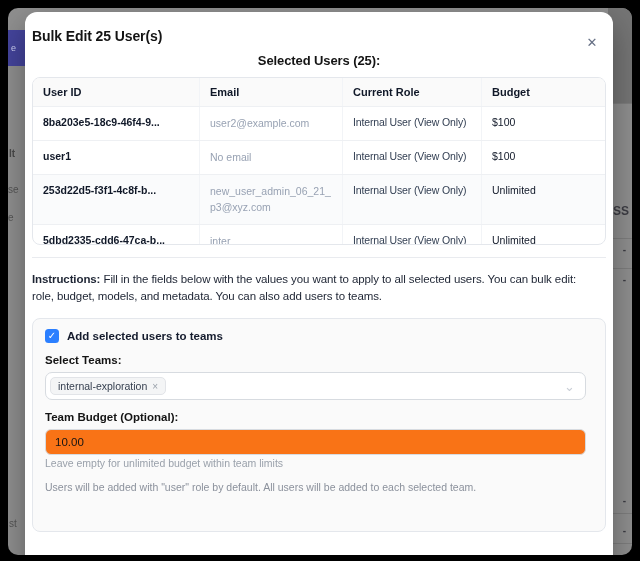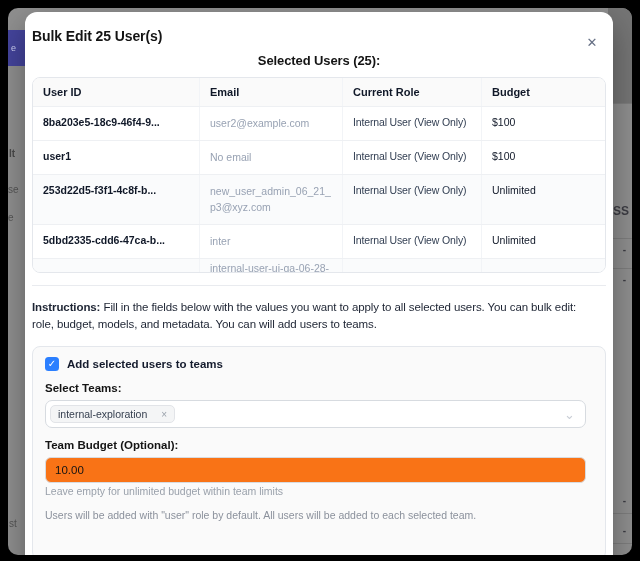--- a/index.html
+++ b/index.html
@@ -44,21 +44,21 @@
   .close-btn {
     position:absolute; top:20px; right:10px; width:22px; height:22px;
     background:none; border:none; color:#667085; font-size:13px;
     cursor:pointer; line-height:22px; text-align:center;
   }
   .selected-heading { margin-top:9px; font-size:13px; font-weight:700; color:#141414; letter-spacing:-.1px;text-align:center; }
 
   
   .utable {
     margin-top:9px; border:1px solid #e4e7ec; border-radius:8px;
-    overflow:hidden; height:196px; background:#fff;
+    overflow:hidden; height:168px; background:#fff;
   }
   .trow { display:grid; grid-template-columns:167px 143px 139px 1fr; border-bottom:1px solid #eef0f3; }
   .trow.thead { background:#fafafa; }
   .trow:nth-child(4), .trow:nth-child(6) { background:#fafbfc; }
   .td { padding:9px 10px; font-size:10.5px; color:#344054; border-right:1px solid #f2f4f7; overflow:hidden; }
   .td:last-child { border-right:none; }
   .thead .td { font-size:11px; font-weight:700; color:#101828; padding:8px 10px; }
   .td.cell-id { font-weight:700; color:#101828; white-space:nowrap; }
   .td.cell-email { color:#98a2b3; word-break:break-all; line-height:1.45; }
   .td.cell-role { white-space:nowrap; letter-spacing:-.15px; }
@@ -84,21 +84,21 @@
   .checkbox-label { font-size:11.5px; font-weight:600; color:#141b2d; }
 
   .field-label { margin-top:11px; font-size:11.5px; font-weight:700; color:#141414; }
 
   .team-select {
     margin-top:6px; height:28px; background:#fff; border:1px solid #d7dbe0;
     border-radius:7px; display:flex; align-items:center; padding:0 9px 0 4px;
     position:relative; cursor:pointer; margin-right:7px;
   }
   .team-tag {
-    display:inline-flex; align-items:center; gap:14px;
+    display:inline-flex; align-items:center; gap:5px;
     background:#f4f5f6; border:1px solid #e2e4e8; border-radius:5px;
     padding:2px 7px; font-size:10.5px; color:#374151;
   }
   .tag-x { color:#9aa1ab; font-size:10px; cursor:pointer; }
   .select-chevron { position:absolute; right:10px; top:6px; color:#c9ced6; font-size:13px; }
 
   .budget-input {
     margin-top:6px; width:calc(100% - 7px); height:26px; background:#f97316;
     border:1px solid #d7dbe0; border-radius:6px; padding:0 9px;
     font-family:"Liberation Sans", sans-serif; font-size:11.5px; color:#141414;
@@ -172,21 +172,21 @@
         <div class="trow partial">
           <div class="td cell-id"></div>
           <div class="td cell-email">internal-user-ui-qa-06-28-</div>
           <div class="td cell-role"></div>
           <div class="td cell-budget"></div>
         </div>
       </div>
 
       <hr class="divider">
 
-      <p class="instructions"><span class="b">Instructions:</span> <span>Fill in the fields below with the values you want to apply to all selected users. You can bulk edit: role, budget, models, and metadata. You can will add users to teams.</span></p>
+      <p class="instructions"><span class="b">Instructions:</span> <span>Fill in the fields below with the values you want to apply to all selected users. You can bulk edit: role, budget, models, and metadata. You can also add users to teams.</span></p>
 
       <div class="team-box">
         <div class="team-box-body">
 
           <div class="checkbox-row">
             <div class="checkbox">✓</div>
             <span class="checkbox-label">Add selected users to teams</span>
           </div>
 
           <div class="field-label">Select Teams:</div>

